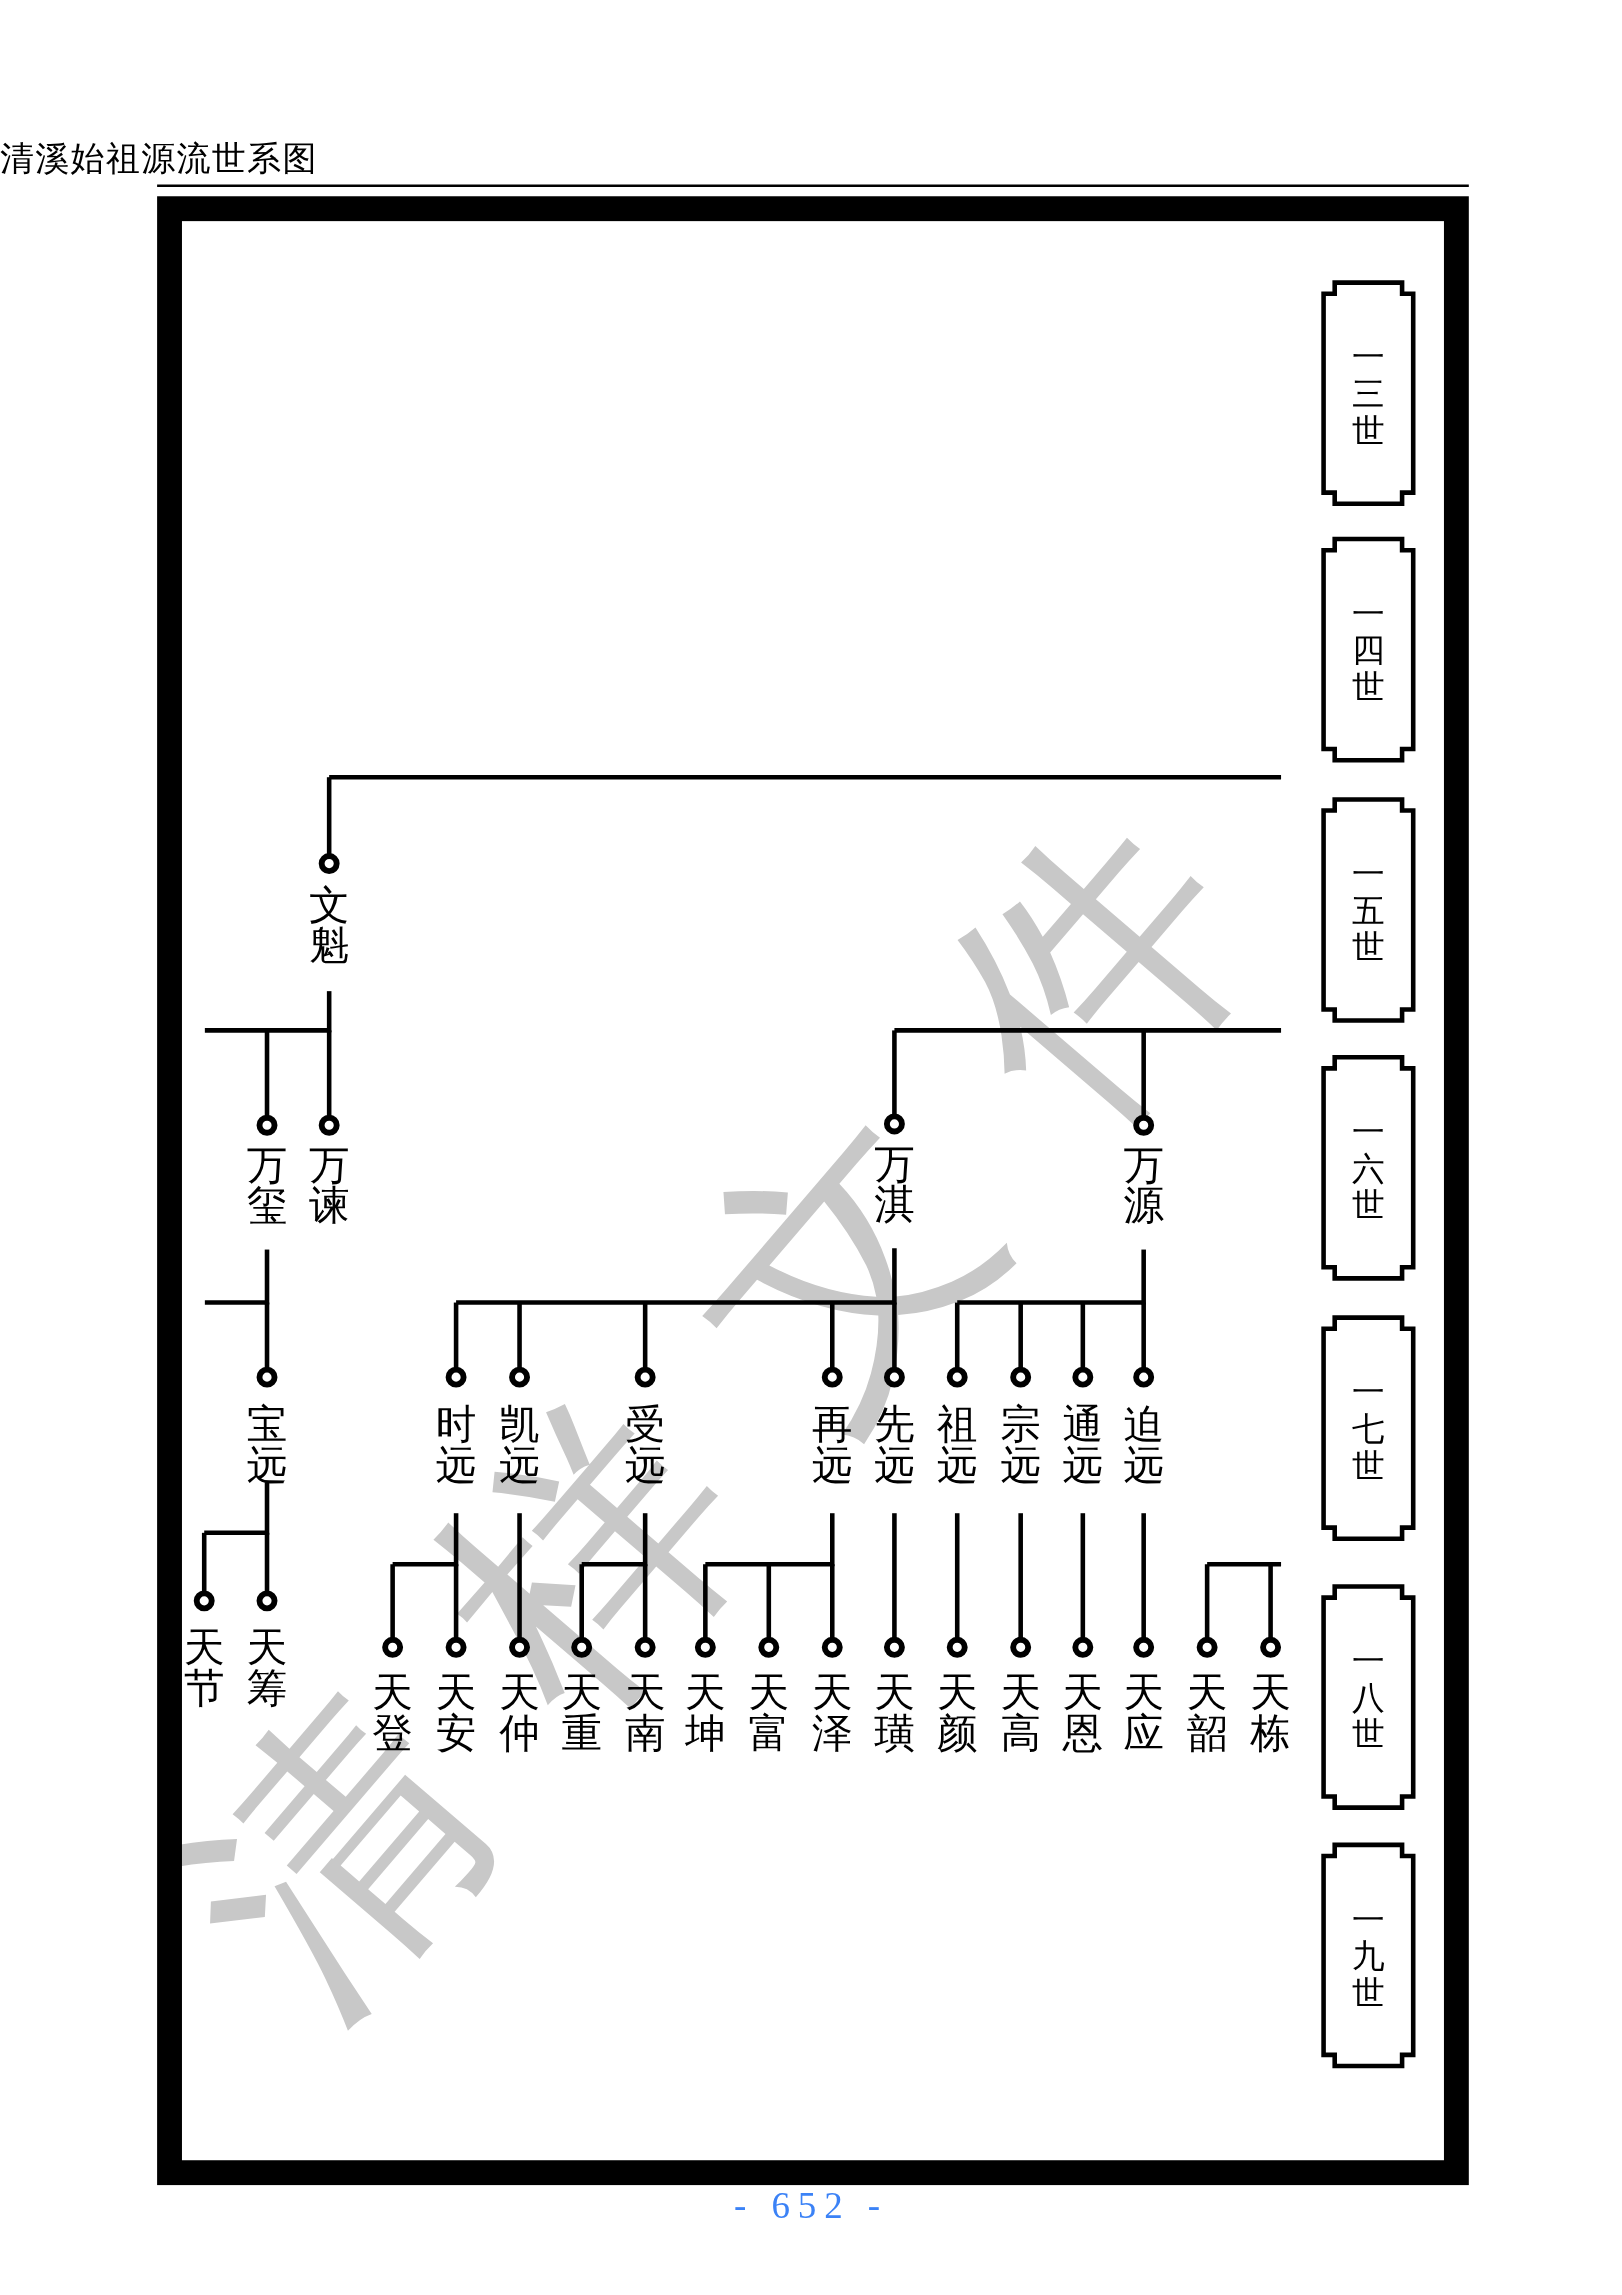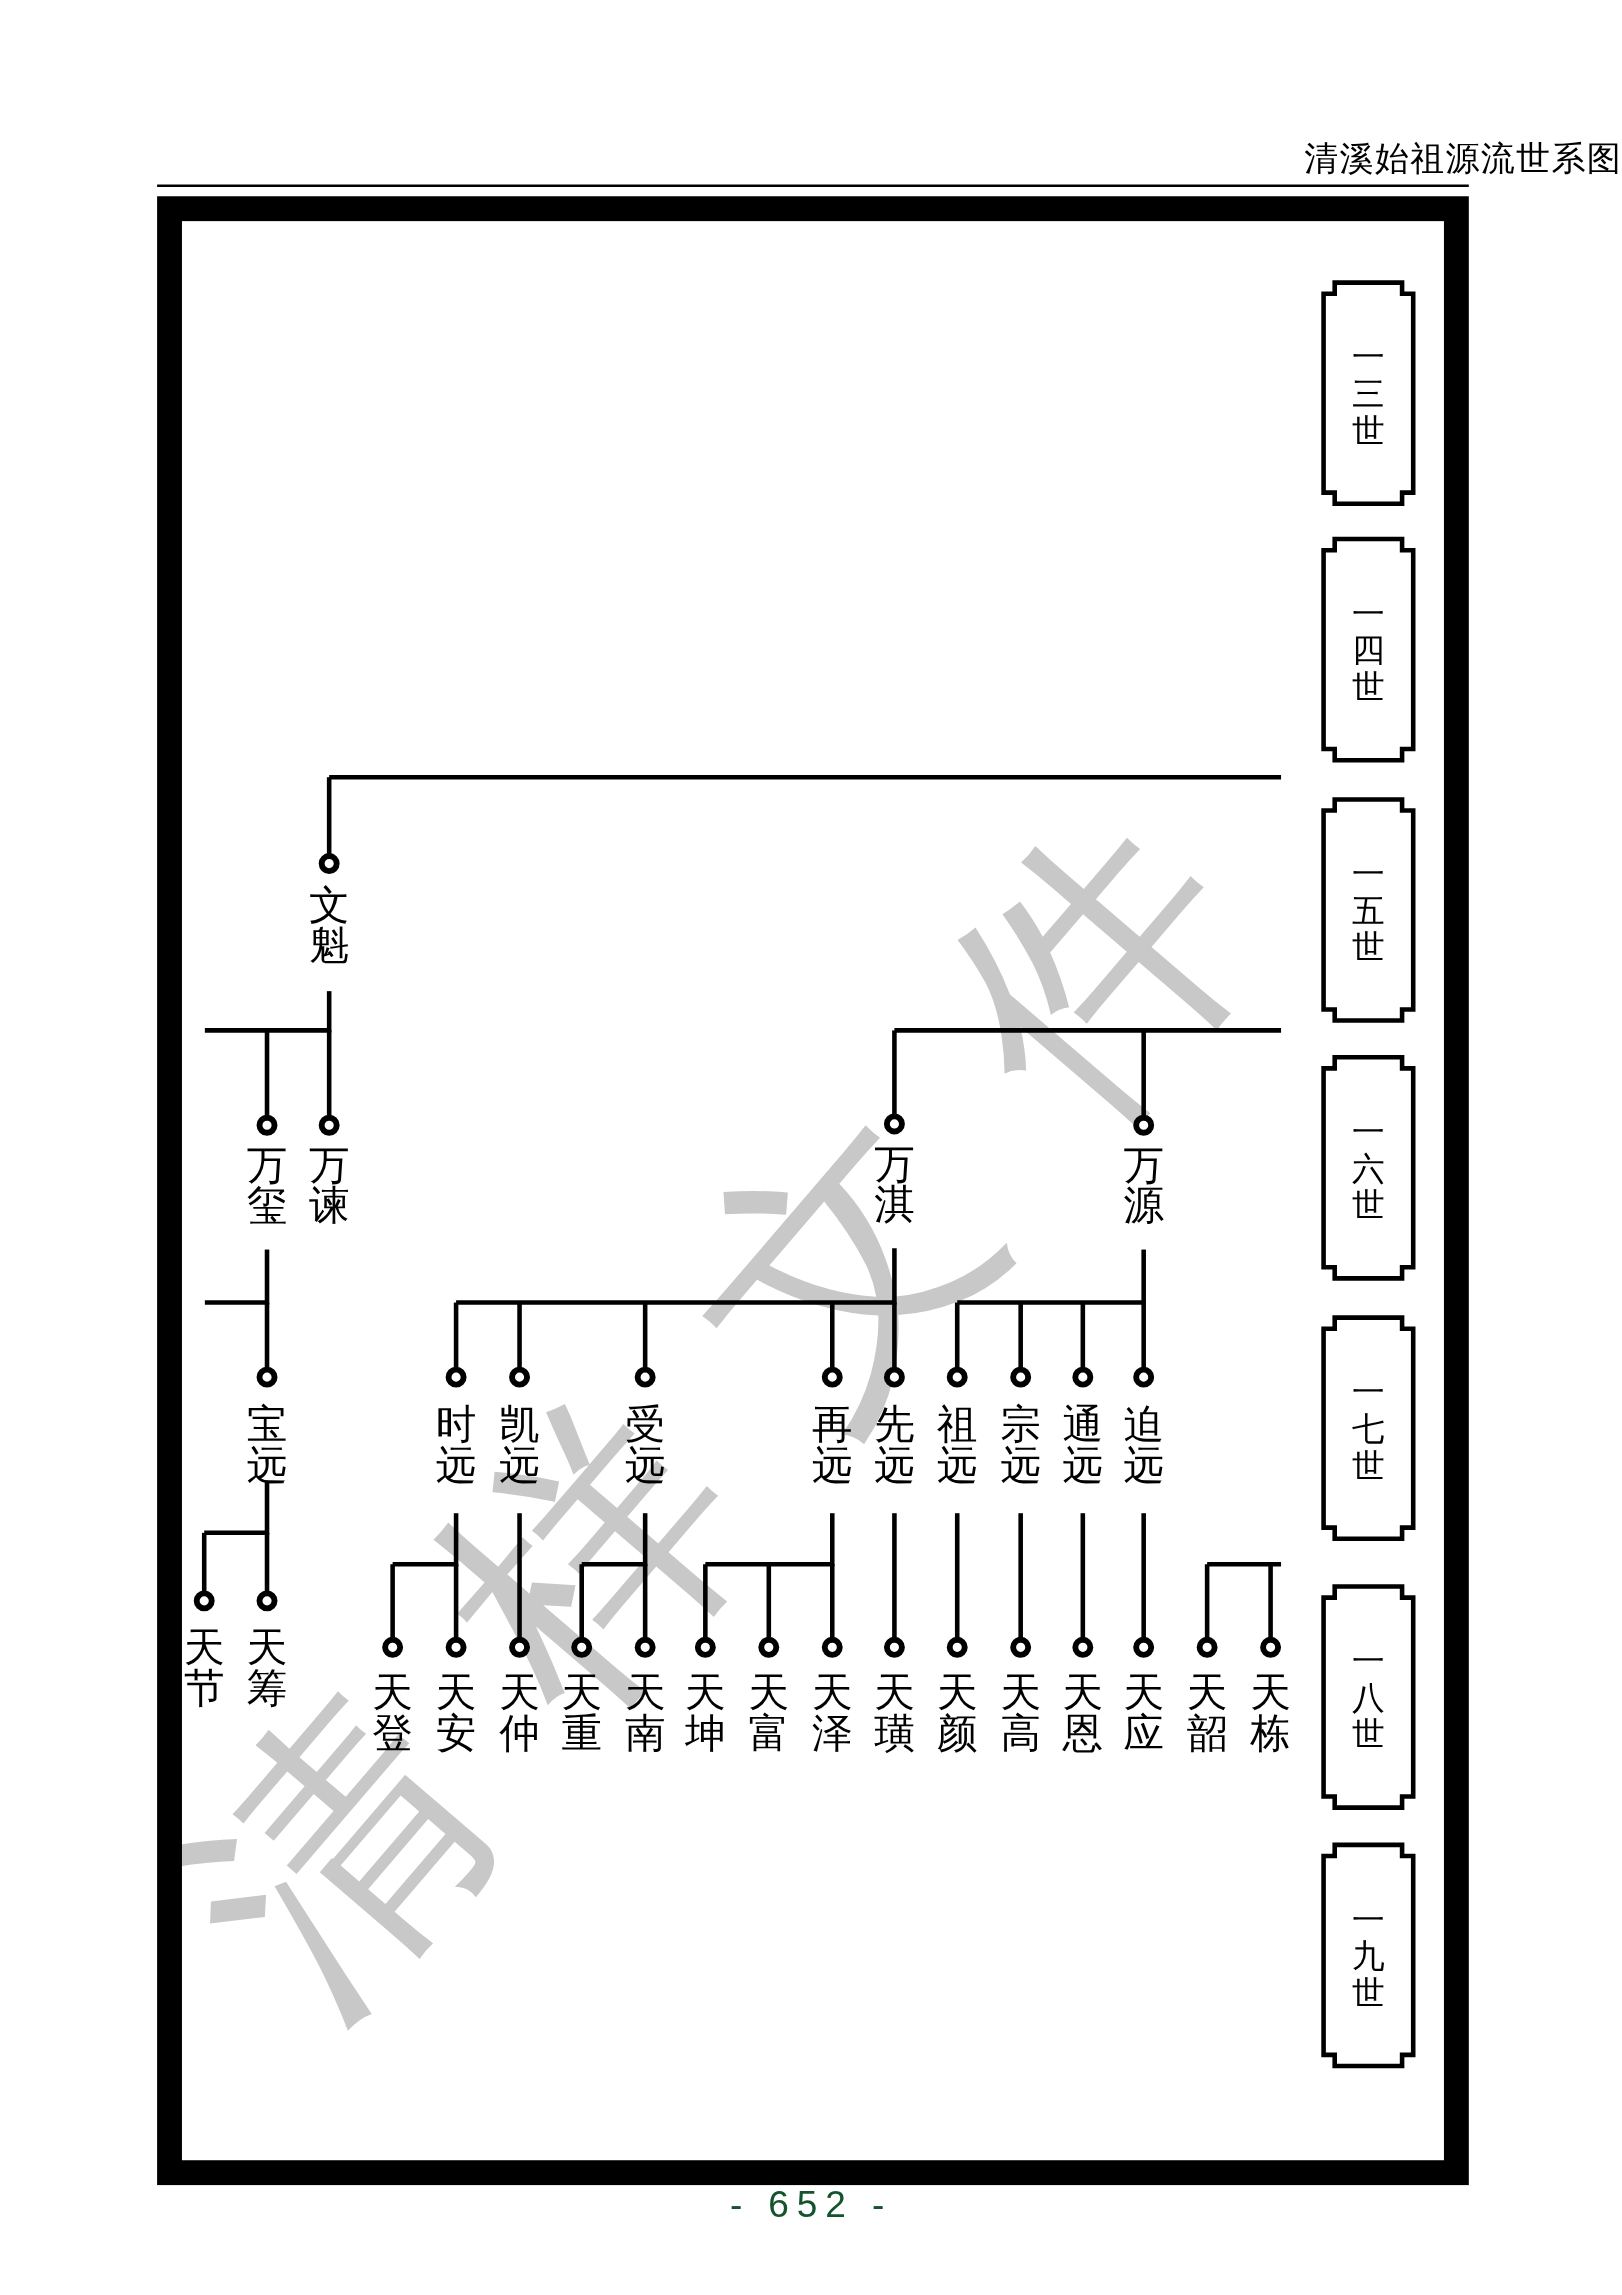--- a/index.html
+++ b/index.html
@@ -8,27 +8,27 @@
     font-family:"Liberation Serif","DejaVu Serif",serif;
   }
   #watermark{
     position:absolute;left:249px;top:1822px;height:281px;line-height:281px;
     font-size:281px;letter-spacing:108px;color:#c8c8c8;white-space:nowrap;
     transform-origin:0 141px;transform:rotate(-49.4deg);
     font-family:"Liberation Serif","DejaVu Serif",serif;z-index:0;
   }
   #tree-svg{position:absolute;left:0;top:0;z-index:1;}
   #page-title{
-    position:absolute;left:0;right:0;top:136px;text-align:right;
+    position:absolute;left:0;right:0;top:136px;text-align:left;
     font-size:34px;color:#000;letter-spacing:1.3px;z-index:2;
   }
   #page-footer{
     position:absolute;left:0;right:0;top:2184px;text-align:center;
-    font-size:37px;color:#14532d;letter-spacing:7.9px;z-index:2;
-    font-family:Liberation Sans, sans-serif;
+    font-size:37px;color:#3b82f6;letter-spacing:7.9px;z-index:2;
+    font-family:Liberation Serif, serif;
   }
   text{fill:#000000;}
 </style>
 </head>
 <body>
 
 <div id="watermark">清样文件</div>
 
 <svg id="tree-svg" width="1622" height="2295" viewBox="0 0 2479 3508" xmlns="http://www.w3.org/2000/svg">
   <line x1="240" y1="284" x2="2245" y2="284" stroke="#000" stroke-width="4"></line>

